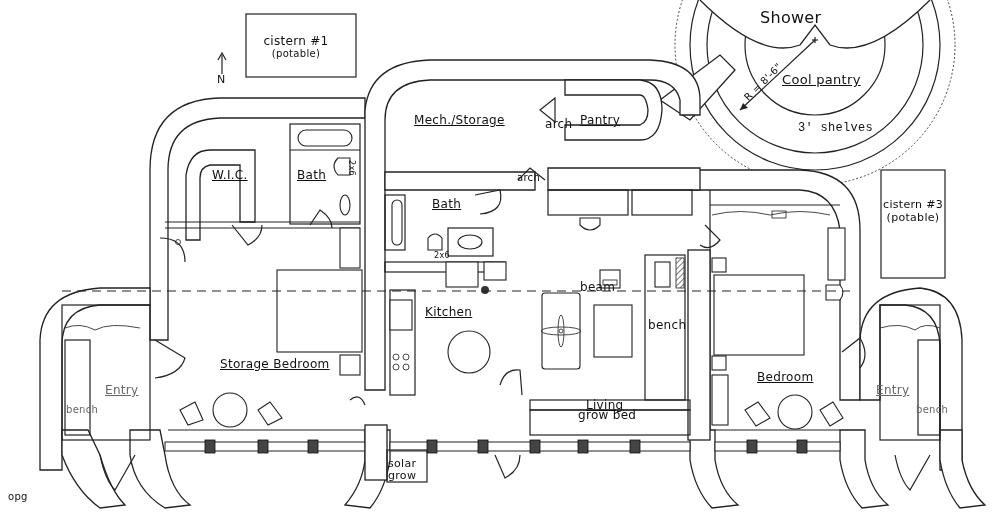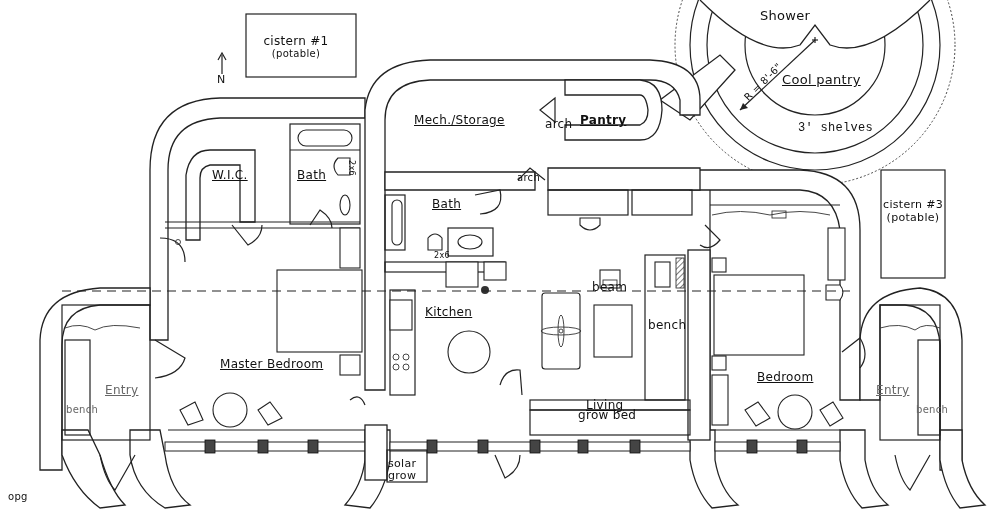--- a/index.html
+++ b/index.html
@@ -203,42 +203,42 @@
 </div>
 
 <div class="lbl" style="left:217px;top:73px;font-size:11px;">N</div>
 
 <div class="lbl u" style="left:212px;top:168px;">W.I.C.</div>
 <div class="lbl u" style="left:297px;top:168px;">Bath</div>
 <div class="lbl sm" style="left:356px;top:160px;transform:rotate(90deg);transform-origin:left top;font-size:8px;">2x6</div>
 
 <div class="lbl u" style="left:414px;top:113px;">Mech./Storage</div>
 <div class="lbl" style="left:545px;top:117px;">arch</div>
-<div class="lbl u" style="left:580px;top:113px;font-weight:bold;">Pantry</div>
+<div class="lbl u" style="left:580px;top:113px;">Pantry</div>
 <div class="lbl sm" style="left:517px;top:172px;">arch</div>
 
 <div class="lbl u" style="left:432px;top:197px;">Bath</div>
 <div class="lbl sm" style="left:434px;top:251px;font-size:8px;">2x6</div>
 
-<div class="lbl" style="left:592px;top:280px;">beam</div>
+<div class="lbl" style="left:580px;top:280px;">beam</div>
 <div class="lbl u" style="left:425px;top:305px;">Kitchen</div>
 <div class="lbl" style="left:648px;top:318px;">bench</div>
 <div class="lbl u" style="left:586px;top:370px;margin-top:28px;">Living</div>
 <div class="lbl" style="left:578px;top:408px;">grow bed</div>
 <div class="lbl center" style="left:388px;top:458px;width:20px;font-size:11px;line-height:12px;">
   <div>solar</div>
   <div>grow</div>
 </div>
 
-<div class="lbl u" style="left:220px;top:357px;">Master Bedroom</div>
+<div class="lbl u" style="left:220px;top:357px;">Storage Bedroom</div>
 <div class="lbl u gray" style="left:105px;top:383px;">Entry</div>
 <div class="lbl gray" style="left:66px;top:404px;font-size:10px;">bench</div>
 
 <div class="lbl u" style="left:757px;top:370px;">Bedroom</div>
 <div class="lbl u gray" style="left:876px;top:383px;">Entry</div>
 <div class="lbl gray" style="left:916px;top:404px;font-size:10px;">bench</div>
 
-<div class="lbl" style="left:760px;top:8px;font-size:13px;">Shower</div>
+<div class="lbl" style="left:760px;top:8px;font-size:16px;">Shower</div>
 <div class="lbl u" style="left:782px;top:72px;font-size:13px;">Cool pantry</div>
 <div class="lbl" style="left:798px;top:121px;font-family:Liberation Mono, monospace;">3' shelves</div>
 <div class="lbl sm" style="left:742px;top:95px;transform:rotate(-45deg);transform-origin:left top;">R = 8'-6"</div>
 
 <div class="lbl sm" style="left:8px;top:491px;">opg</div>
 
 </body></html>

